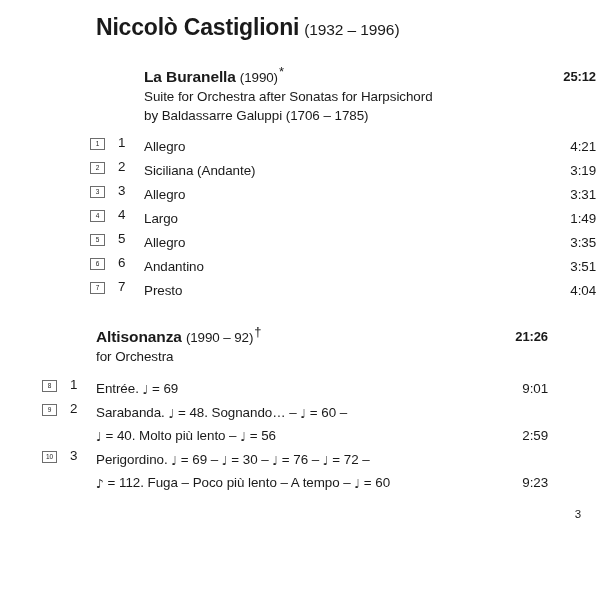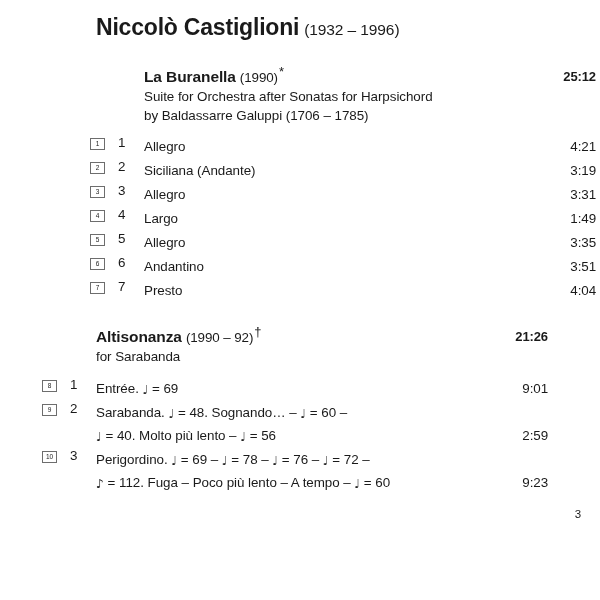--- a/index.html
+++ b/index.html
@@ -258,21 +258,21 @@
     </div>
   </div>
 
   <div class="work" style="top: 328px;">
     <div class="work-head">
       <div class="work-title-line">
         <span class="work-title">Altisonanza</span><span class="work-years">(1990 – 92)</span><span class="work-mark">†</span>
       </div>
       <div class="work-total">21:26</div>
       <div class="work-sub">
-        <div>for Sarabanda</div>
+        <div>for Orchestra</div>
       </div>
     </div>
 
     <div class="tracks">
 
       <div class="track">
         <div class="cd-box">8</div>
         <div class="mv-num">1</div>
         <div class="mv-body">
           <div class="mv-line">
@@ -294,21 +294,21 @@
             <span class="mv-dur">2:59</span>
           </div>
         </div>
       </div>
 
       <div class="track">
         <div class="cd-box">10</div>
         <div class="mv-num">3</div>
         <div class="mv-body">
           <div class="mv-line">
-            <span>Perigordino. </span><span class="note">♩</span><span> = 69 – </span><span class="note">♩</span><span> = 78 – </span><span class="note">♩</span><span> = 76 – </span><span class="note">♩</span><span> = 72 –</span>
+            <span>Perigordino. </span><span class="note">♩</span><span> = 69 – </span><span class="note">♩</span><span> = 30 – </span><span class="note">♩</span><span> = 76 – </span><span class="note">♩</span><span> = 72 –</span>
           </div>
           <div class="mv-line">
             <span class="note">♪</span><span> = 112. Fuga – Poco più lento – A tempo – </span><span class="note">♩</span><span> = 60</span>
             <span class="mv-dur">9:23</span>
           </div>
         </div>
       </div>
 
     </div>
   </div>

